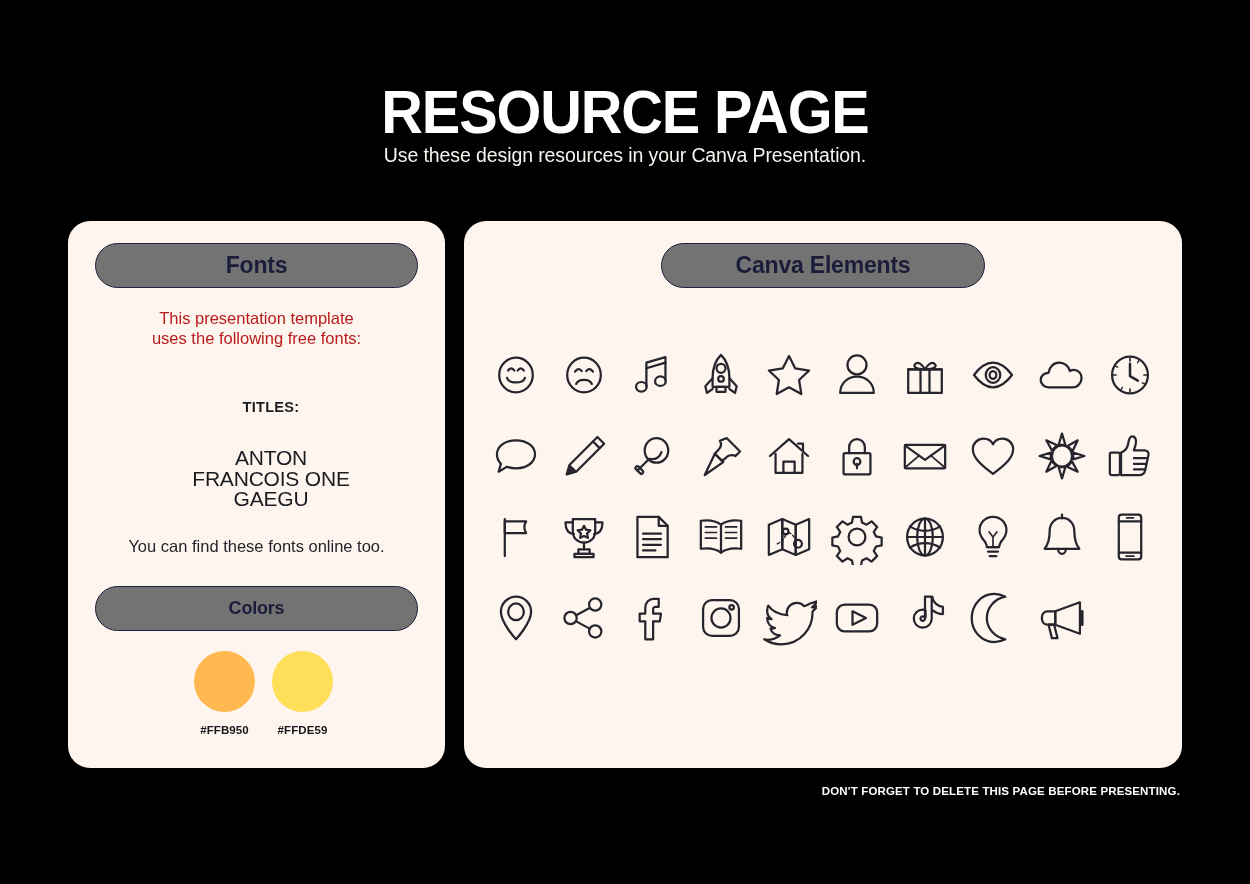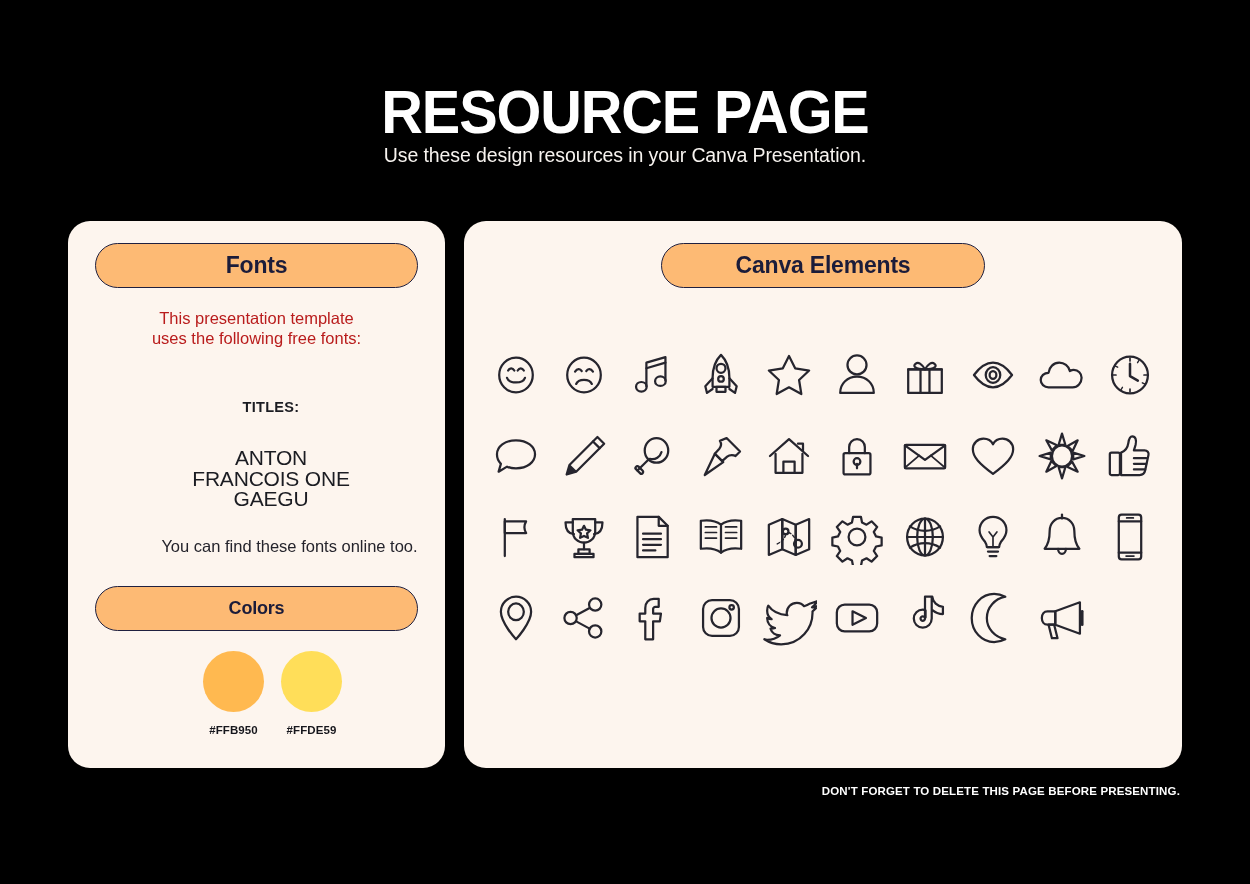--- a/index.html
+++ b/index.html
@@ -59,21 +59,21 @@
     top: 221px;
     width: 718px;
     height: 547px;
   }
 
   
   .pill {
     position: absolute;
     border: 1.6px solid #1f2040;
     border-radius: 26px;
-    background: #fdba74;
+    background: #737373;
     display: flex;
     align-items: center;
     justify-content: center;
     color: #1b1c3a;
     font-weight: 700;
     box-sizing: border-box;
   }
   #fonts-pill {
     left: 27px;
     top: 22px;
@@ -134,27 +134,26 @@
     margin-top: 32px;
   }
   .fonts-outro {
     position: absolute;
     left: 0;
     top: 316px;
     width: 377px;
     text-align: center;
     color: #25242c;
     font-size: 16.5px;
-    padding-left: 33px;
   }
 
   
   .swatch-row {
     position: absolute;
-    left: 16px;
+    left: 7px;
     top: 430px;
     width: 377px;
     display: flex;
     justify-content: center;
     gap: 8px;
   }
   .swatch-cell {
     width: 70px;
     text-align: center;
   }

